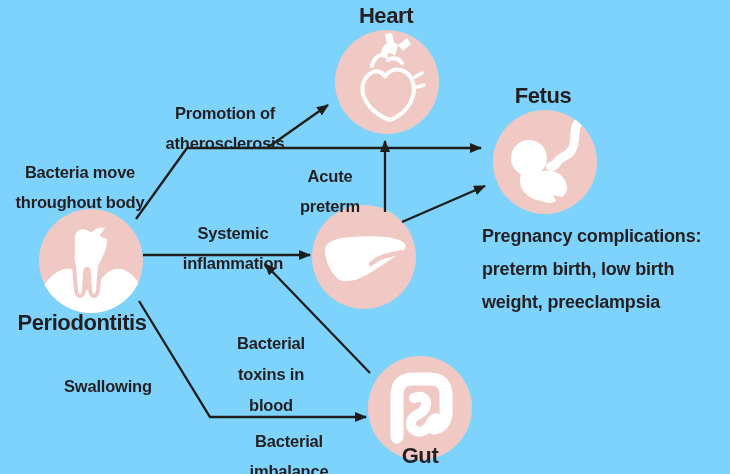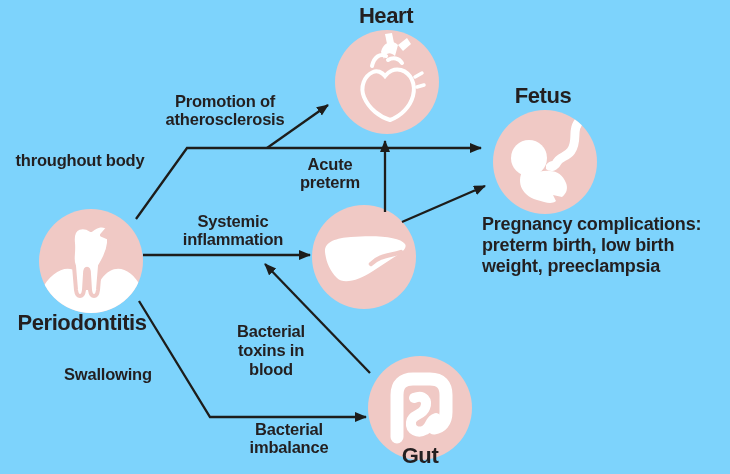--- a/index.html
+++ b/index.html
@@ -13,21 +13,21 @@
   }
   .node-circle svg{position:absolute;left:0;top:0;width:104px;height:104px;}
   .node-label{
     position:absolute;font-size:22px;font-weight:bold;letter-spacing:-0.4px;
     text-align:center;white-space:nowrap;color:#231f20;
   }
   .ann{
     position:absolute;font-size:16.5px;font-weight:bold;line-height:18px;
     letter-spacing:-0.2px;color:#231f20;white-space:nowrap;
   }
-  .ann span{display:block;}
+  .ann span{display:block;margin-top:12px;}
   .ann.center{text-align:center;}
   .ann.right{text-align:center;}
   .ann.left{text-align:left;}
   #pregnancy-note{font-size:18px;line-height:21px;}
   #toxins-note{line-height:19px;}
   #arrows{position:absolute;left:0;top:0;z-index:3;}
   .txt{z-index:4;}
 </style>
 </head>
 <body>
@@ -98,20 +98,21 @@
   <div class="node-label txt" style="left:491px;top:83px;width:104px;">Fetus</div>
   <div class="node-label txt" style="left:366px;top:443px;width:108px;">Gut</div>
   <div class="node-label txt" style="left:1px;top:310px;width:162px;">Periodontitis</div>
 
   <div class="ann center txt" style="left:140px;top:92px;width:170px;">
     <span>Promotion of</span>
     <span>atherosclerosis</span>
   </div>
 
   <div class="ann center txt" style="left:0px;top:151px;width:160px;">
+    <span>Bacteria move</span>
     <span>throughout body</span>
   </div>
 
   <div class="ann center txt" style="left:148px;top:212px;width:170px;">
     <span>Systemic</span>
     <span>inflammation</span>
   </div>
 
   <div class="ann right txt" style="left:280px;top:155px;width:100px;">
     <span>Acute</span>

